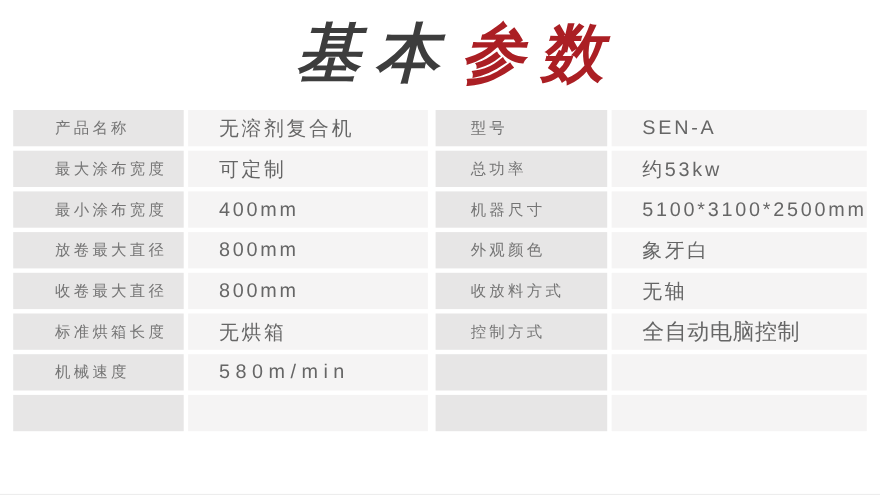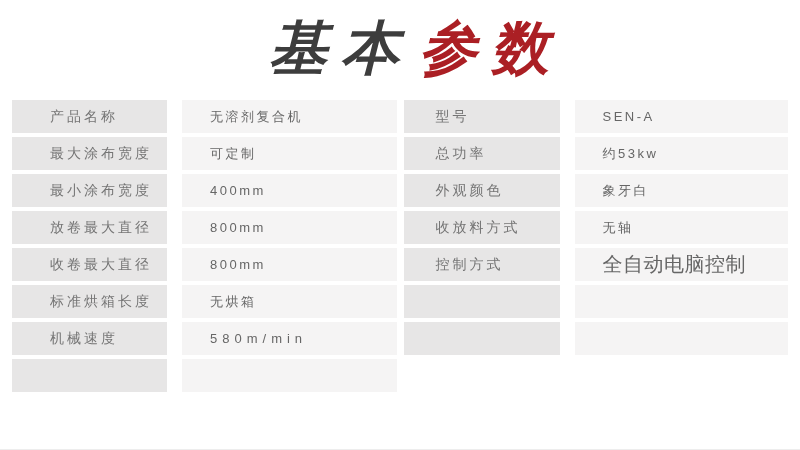--- a/index.html
+++ b/index.html
@@ -33,35 +33,35 @@
   .title .dark{color:var(--title-dark);}
   .title .red{color:var(--title-red);margin-left:6px;}
   
   .spec-table{
     position:absolute;
     left:12px;top:100px;width:776px;
     display:flex;
     gap:7px;
   }
   .half{flex:1 1 0;display:flex;flex-direction:column;gap:4px;}
-  .row{display:flex;gap:15px;height:33px;}
+  .row{display:flex;gap:4px;height:33px;}
   .cell{display:flex;align-items:center;}
   .label{
     background:var(--label-bg);
     color:var(--label-text);
     font-size:14px;
     letter-spacing:3px;
     flex:0 0 auto;
   }
   .half-left .label{width:155px;padding-left:38px;}
   .half-right .label{width:156px;padding-left:32px;}
   .value{
     background:var(--value-bg);
     color:var(--value-text);
-    font-size:13px;
+    font-size:18px;
     letter-spacing:2.5px;
     flex:1 1 auto;
     padding-left:28px;
   }
   .ls-wide{letter-spacing:5px;}
   .ls-tight{letter-spacing:0.5px;font-size:20px;}
   .bottom-divider{
     position:absolute;
     left:0;bottom:0;width:800px;height:1px;
     background:#ededed;
@@ -114,20 +114,24 @@
   <div class="half half-right">
     <div class="row">
       <div class="cell label">型号</div>
       <div class="cell value">SEN-A</div>
     </div>
     <div class="row">
       <div class="cell label">总功率</div>
       <div class="cell value">约53kw</div>
     </div>
     <div class="row">
+      <div class="cell label">机器尺寸</div>
+      <div class="cell value">5100*3100*2500mm</div>
+    </div>
+    <div class="row">
       <div class="cell label">外观颜色</div>
       <div class="cell value">象牙白</div>
     </div>
     <div class="row">
       <div class="cell label">收放料方式</div>
       <div class="cell value">无轴</div>
     </div>
     <div class="row">
       <div class="cell label">控制方式</div>
       <div class="cell value ls-tight">全自动电脑控制</div>

